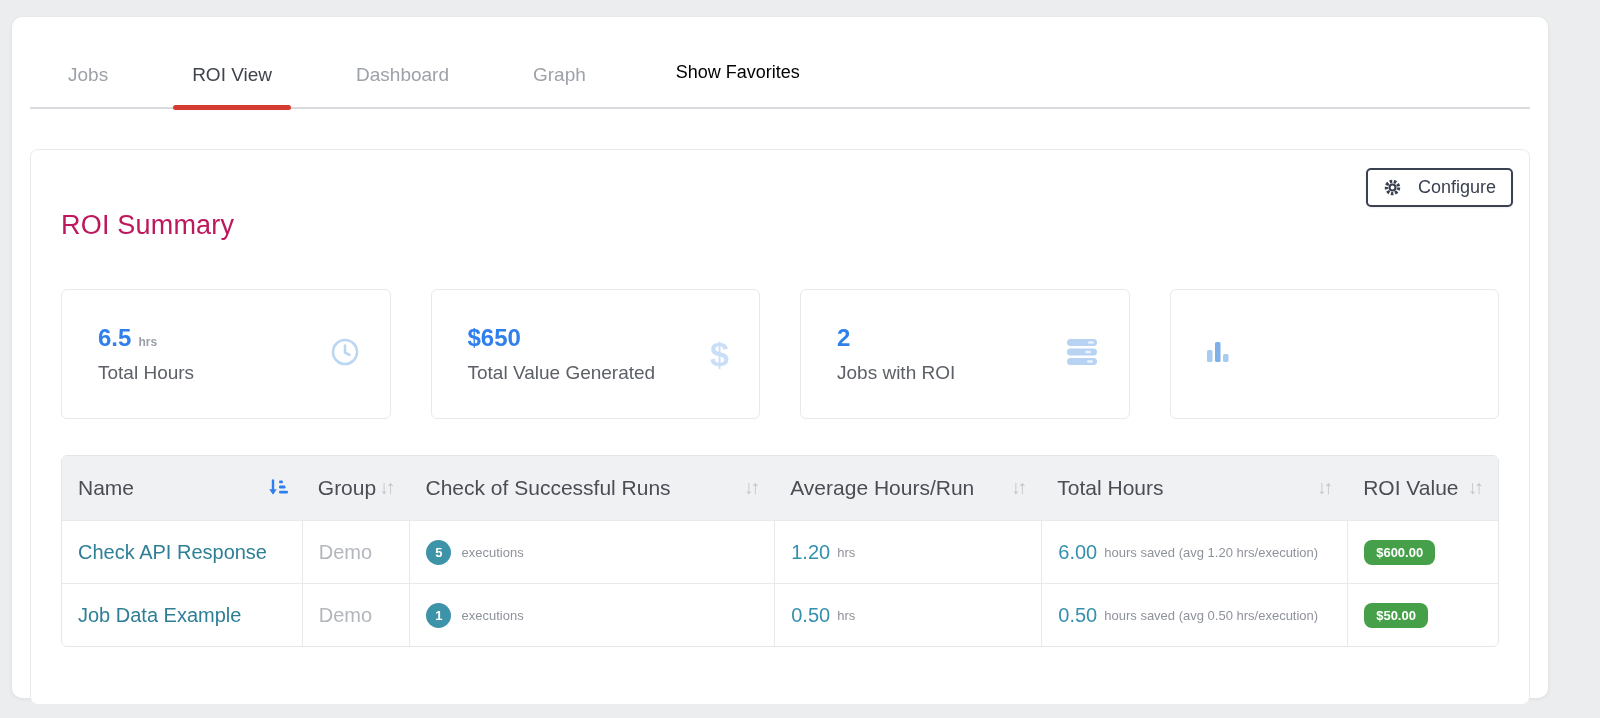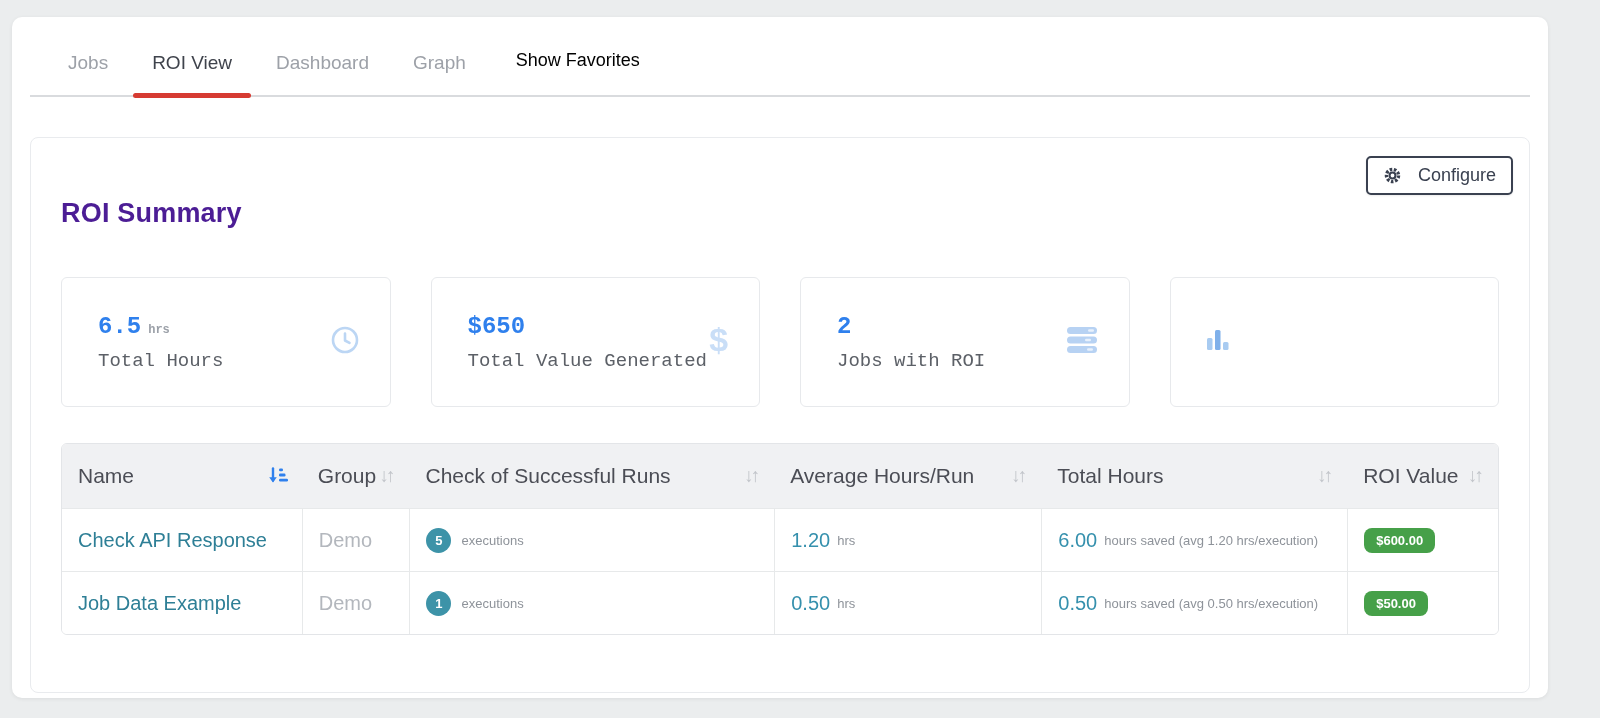--- a/index.html
+++ b/index.html
@@ -13,25 +13,26 @@
   .app-card {
     position: absolute;
     left: 12px; top: 17px;
     width: 1536px; height: 681px;
     background: #ffffff;
     border-radius: 10px;
     box-shadow: 0 1px 4px rgba(0,0,0,0.07);
   }
   
   .tabs {
-    margin: 0 18px;
+    margin: 12px 18px;
     padding: 33px 0 0 38px;
     display: flex;
     align-items: flex-end;
     border-bottom: 2px solid #d9dbde;
+    gap: 40px;
   }
   .tab {
     font-size: 19px;
     color: #9da1a8;
     margin-right: 44px;
     padding-bottom: 21px;
     position: relative;
     cursor: pointer;
     white-space: nowrap;
   }
@@ -74,41 +75,40 @@
     padding: 7px 15px;
     font-size: 18px;
     color: #3a4150;
     font-family: "Liberation Sans", sans-serif;
     cursor: pointer;
     box-shadow: 0 1px 2px rgba(0,0,0,0.08);
   }
   .panel-title {
     margin-top: 60px;
     font-size: 27px;
-    font-weight: bold;
-    color: #4c1d95;
+    font-weight: normal;
+    color: #be185d;
     letter-spacing: 0.2px;
   }
   
   .cards {
     display: flex;
     gap: 40px;
     margin-top: 48px;
   }
   .stat-card {
     flex: 1;
     height: 130px;
     border: 1px solid #e7e9ec;
     border-radius: 6px;
     display: flex;
     align-items: center;
     justify-content: space-between;
     padding: 0 30px 0 36px;
     background: #fff;
-    font-family: Liberation Mono, monospace;
   }
   .stat-value-row { display: flex; align-items: baseline; gap: 7px; }
   .stat-value { font-size: 24px; font-weight: bold; color: #2f80ed; }
   .stat-unit { font-size: 12px; color: #9ba0a8; font-weight: bold; }
   .stat-label { font-size: 19px; color: #5c6067; margin-top: 10px; }
   .stat-icon { flex: 0 0 auto; }
   .dollar-glyph { font-size: 34px; color: #c9def7; font-weight: bold; }
   
   .roi-table {
     margin-top: 36px;

